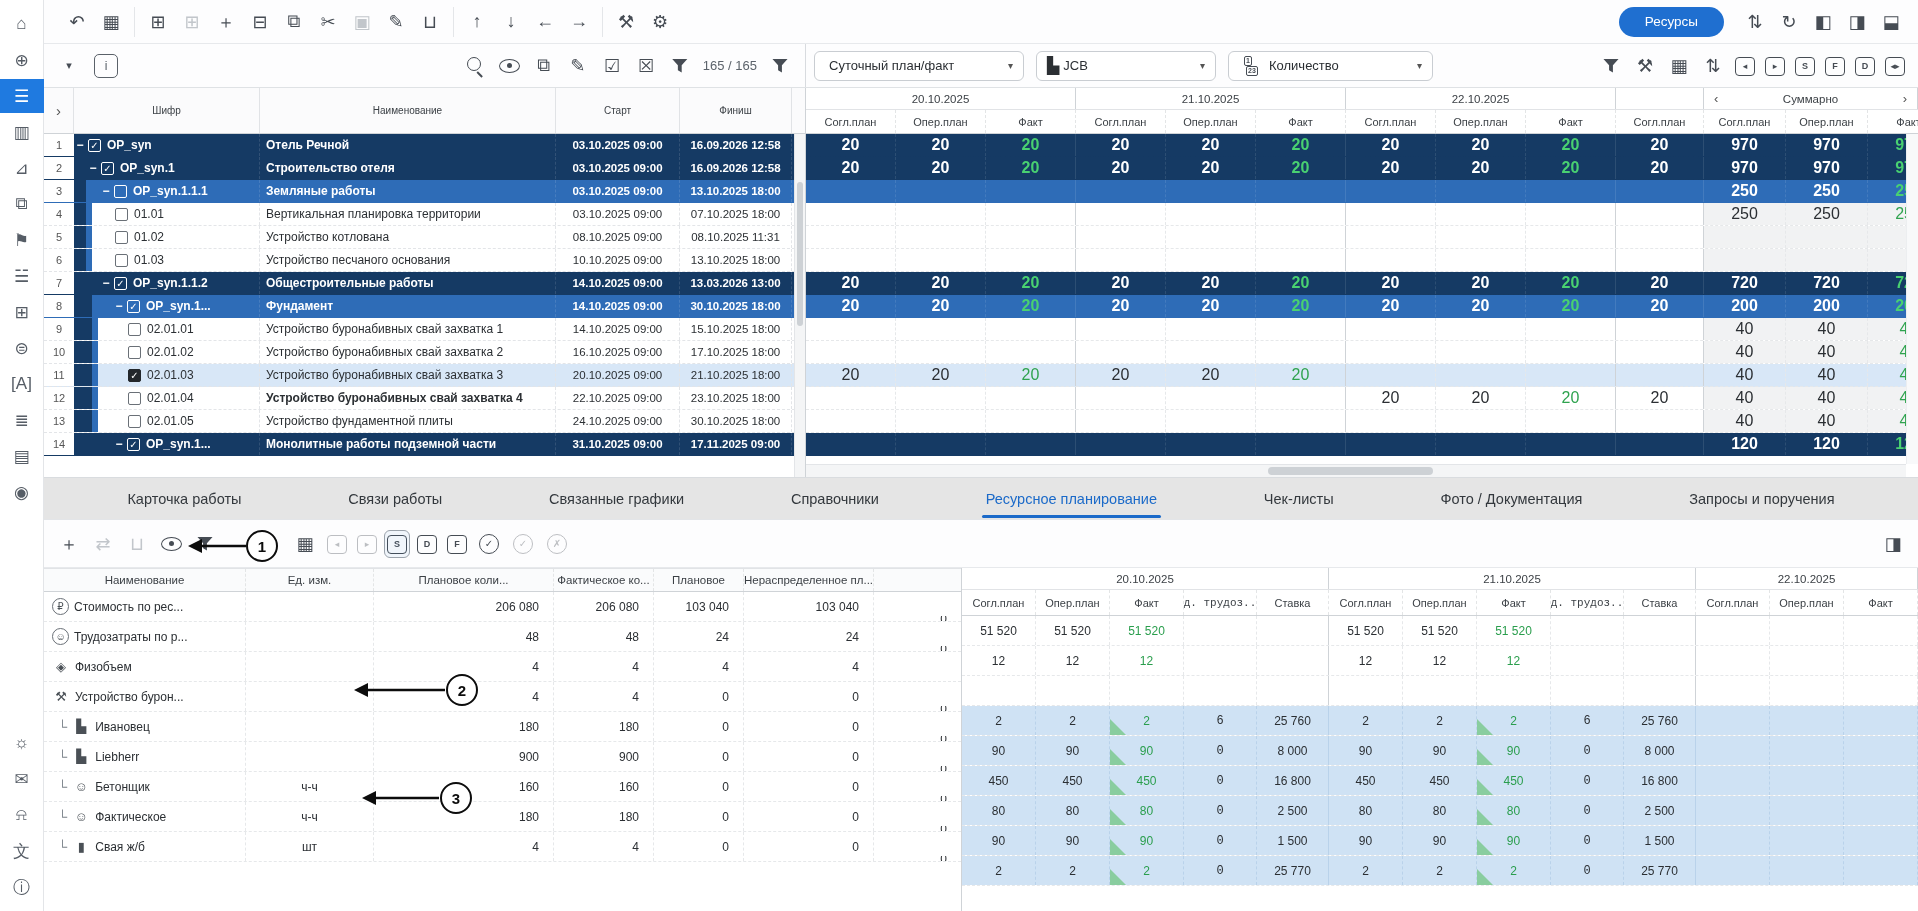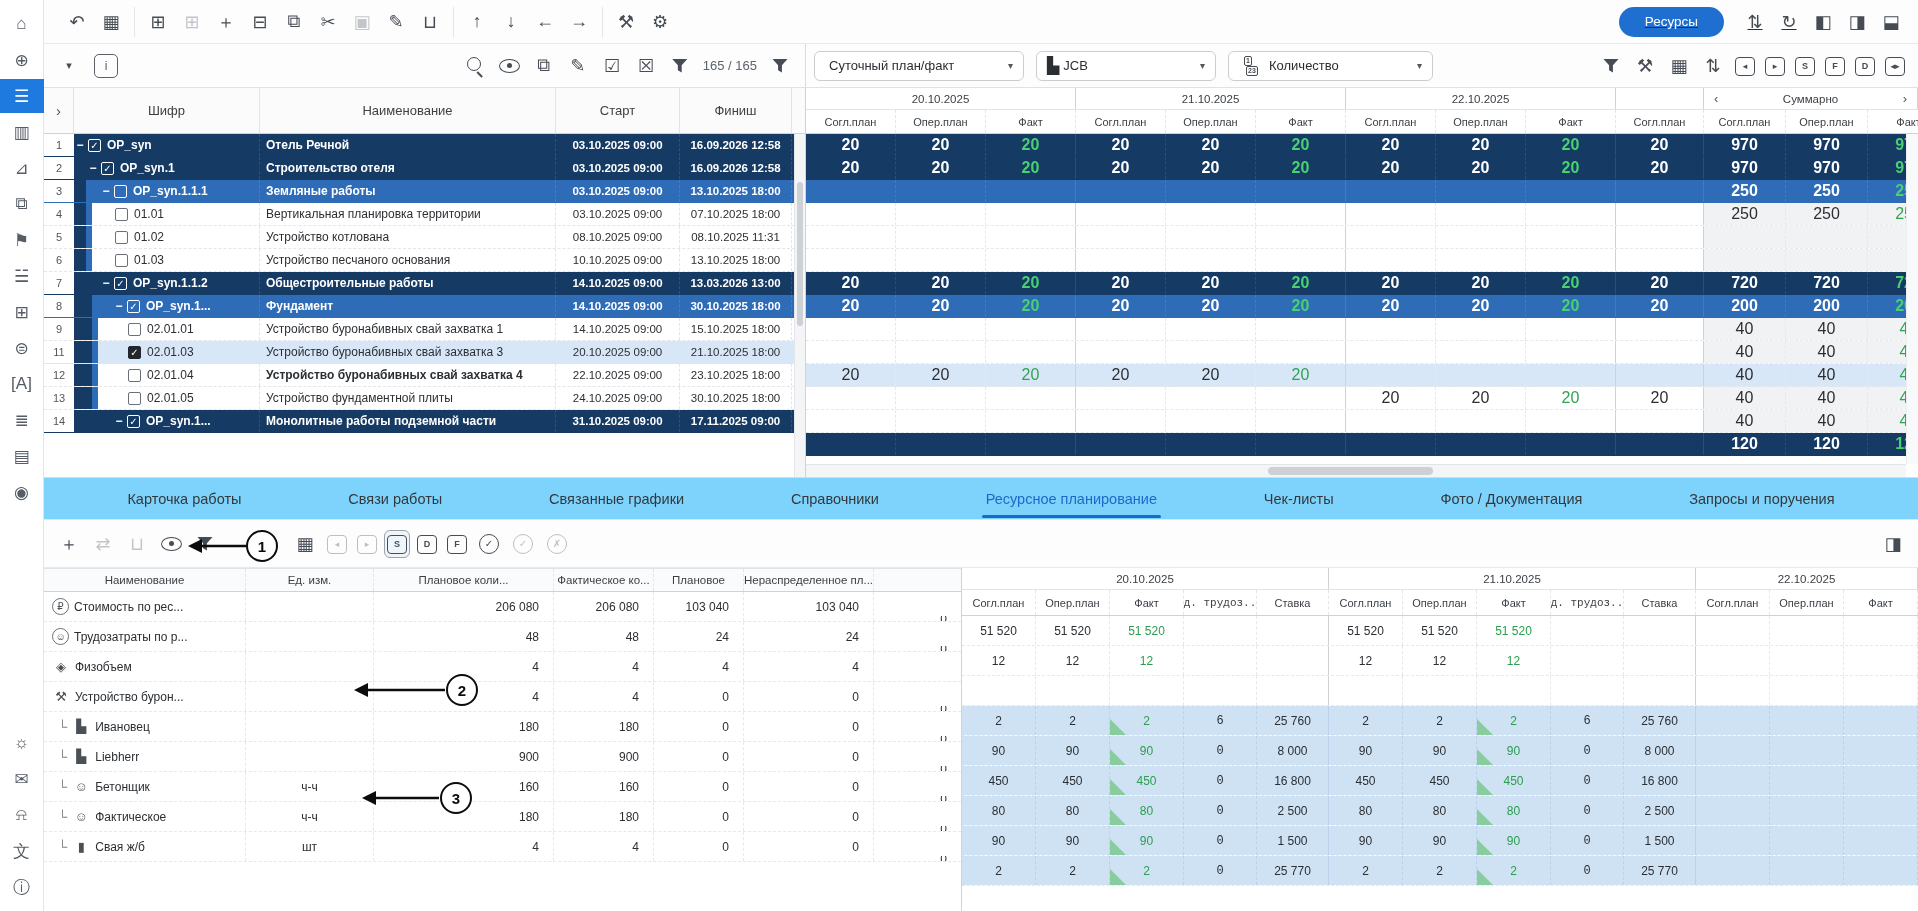--- a/index.html
+++ b/index.html
@@ -15,21 +15,21 @@
 
   .content { flex:1; display:flex; flex-direction:column; min-width:0; }
 
   
   .t1 { height:44px; display:flex; align-items:center; border-bottom:1px solid #e7e9ec; background:#fdfdfe; padding:0 10px; }
   .t1-left { display:flex; align-items:center; }
   .tg { display:flex; align-items:center; padding:0 6px; border-right:1px solid #e4e6e9; }
   .tg:last-child { border-right:none; }
   .tico { width:30px;height:30px;margin:0 2px;display:flex;align-items:center;justify-content:center;font-size:18px;color:#464c54;cursor:pointer;border-radius:5px; }
   .tico.dim { color:#c2c6cb; }
-  .t1-right { margin-left:auto; display:flex; align-items:center;text-decoration:underline; }
+  .t1-right { margin-left:auto; display:flex; align-items:center; }
   .res-btn { background:#1f6fd0; color:#fff; border:none; border-radius:15px; height:30px; padding:0 26px; font-size:13.5px; font-family:inherit; cursor:pointer; margin-right:14px; }
   .t2 { height:44px; display:flex; align-items:stretch; border-bottom:1px solid #dfe2e5; background:#fdfdfe; }
   .t2-left { width:762px; flex:0 0 762px; display:flex; align-items:center; padding:0 8px; border-right:1px solid #d8dbdf; }
   .t2-right { flex:1; display:flex; align-items:center; padding:0 8px; }
   .sp { flex:1; }
   .info-box { width:24px;height:24px;border:1.5px solid #5a6169;border-radius:5px;display:flex;align-items:center;justify-content:center;font-size:12px;color:#5a6169;margin-left:8px; cursor:pointer;}
   .cnt { font-size:13px; color:#5c636b; margin:0 6px; white-space:nowrap; }
   .dd { display:flex; align-items:center; height:30px; border:1px solid #c9cdd2; border-radius:6px; background:#fff; padding:0 10px; margin-right:12px; cursor:pointer; }
   .dd .lbl { font-size:13px; color:#2b2f33; margin:0 8px 0 4px; white-space:nowrap; }
   .dd .car { font-size:10px; color:#555; margin-left:auto; }
@@ -50,21 +50,21 @@
   .ico-circ::before { content:""; position:absolute; width:18px;height:18px;border:1.7px solid currentColor;border-radius:50%; }
   .ico-circ .cg { position:relative; font-size:10px; font-style:normal; }
   .ico-123 { width:22px;height:24px; flex-direction:column; cursor:default; }
   .ico-123 i { font-style:normal; font-size:7px; font-weight:bold; border:1px solid #464c54; padding:0 1px; line-height:8px; border-radius:2px; }
   .ico-123 i:first-child { align-self:flex-start; margin-left:3px; }
 
   
   .top-split { height:390px; display:flex; border-bottom:1px solid #d9dcdf; position:relative; }
   .tt { width:762px; flex:0 0 762px; border-right:1px solid #cfd3d7; position:relative; }
   .tt-head { height:46px; display:flex; border-bottom:1px solid #cfd3d7; background:#fbfbfc; align-items:stretch; }
-  .hc { display:flex; align-items:center; justify-content:center; font-size:13px; color:#3c4146; border-right:1px solid #e1e3e6; }
+  .hc { display:flex; align-items:center; justify-content:center; font-size:10px; color:#3c4146; border-right:1px solid #e1e3e6; }
   .tt-exp { width:30px; display:flex;align-items:center;justify-content:center; font-size:15px; color:#555; cursor:pointer; border-right:1px solid #e1e3e6;}
   .w-num{width:30px;flex:0 0 30px;} .w-tree{width:186px;flex:0 0 186px;} .w-name{width:296px;flex:0 0 296px;} .w-start{width:124px;flex:0 0 124px;} .w-fin{width:112px;flex:0 0 112px;}
   .trow { height:23px; display:flex; align-items:stretch; font-size:12px; border-bottom:1px dashed #e3e5e8; background:#fff; cursor:pointer; }
   .trow .c { display:flex; align-items:center; overflow:hidden; white-space:nowrap; border-right:1px dashed #e3e5e8; }
   .trow .num { justify-content:center; color:#555; font-size:11px; border-right:none; background:#fff; }
   .trow.dark { background:#153a64; color:#fff; font-weight:bold; border-bottom:1px solid #153a64; }
   .trow.mid { background:#2e6cb7; color:#fff; font-weight:bold; border-bottom:1px solid #2e6cb7; }
   .trow.sel { background:#d8e7f7; }
   .trow.dark .c,.trow.mid .c { border-right-color:rgba(255,255,255,.12); }
   .trow.dark .num,.trow.mid .num { background:#fff; color:#555; font-weight:normal; }
@@ -94,21 +94,21 @@
   .grow.sel { background:#d8e7f7; }
   .grow.dark .gc,.grow.mid .gc { border-right-color:rgba(255,255,255,.10); }
   .grow .fact { color:#2fa34f; }
   .grow.dark .fact,.grow.mid .fact { color:#49d171; }
   .grow.plain .sc { background:#f1f2f3; }
   .hscroll { position:absolute; left:0; right:12px; bottom:0; height:13px; background:#f4f5f6; border-top:1px solid #e3e5e8; }
   .hscroll .thumb { position:absolute; top:2px; bottom:2px; left:42%; width:15%; background:#cdd1d5; border-radius:4px; cursor:pointer; }
   .rscroll { position:absolute; right:0; top:46px; bottom:13px; width:12px; background:#f8f9fa; border-left:1px solid #eceef0;}
 
   
-  .tabs { height:42px; display:flex; align-items:center; justify-content:space-around; border-bottom:1px solid #e3e5e8; padding:0 30px; background:#7dd3fc; }
+  .tabs { height:42px; display:flex; align-items:center; justify-content:space-around; border-bottom:1px solid #e3e5e8; padding:0 30px; background:#e5e5e5; }
   .tab { font-size:14.5px; color:#33383d; cursor:pointer; position:relative; padding:10px 4px; white-space:nowrap; }
   .tab.active { color:#1b6ac9; }
   .tab.active::after { content:""; position:absolute; left:0; right:0; bottom:-1px; height:3px; background:#1b6ac9; border-radius:2px; }
 
   
   .btb { height:48px; display:flex; align-items:center; padding:0 8px; border-bottom:1px solid #e7e9ec; background:#fdfdfe; }
   .btb .gap { width:66px; }
   .btb-right { margin-left:auto; }
 
   
@@ -441,20 +441,35 @@
                 <span class="rail rd"></span>
                 <span class="rail rd"></span>
                 <span class="rail rm"></span>
                 <span style="width: 28px; flex: 0 0 28px;"></span>
                 <span class="cb"></span>
                 <span>02.01.01</span>
               </div>
               <div class="c w-name" style="padding-left: 6px;">Устройство буронабивных свай захватка 1</div>
               <div class="c dates w-start">14.10.2025 09:00</div>
               <div class="c dates w-fin">15.10.2025 18:00</div>
+            </div>
+            <div class="trow plain">
+              <div class="c num w-num">10</div>
+              <div class="c w-tree">
+                <span class="rail rd"></span>
+                <span class="rail rd"></span>
+                <span class="rail rd"></span>
+                <span class="rail rm"></span>
+                <span style="width: 28px; flex: 0 0 28px;"></span>
+                <span class="cb"></span>
+                <span>02.01.02</span>
+              </div>
+              <div class="c w-name" style="padding-left: 6px;">Устройство буронабивных свай захватка 2</div>
+              <div class="c dates w-start">16.10.2025 09:00</div>
+              <div class="c dates w-fin">17.10.2025 18:00</div>
             </div>
             <div class="trow sel">
               <div class="c num w-num">11</div>
               <div class="c w-tree">
                 <span class="rail rd"></span>
                 <span class="rail rd"></span>
                 <span class="rail rd"></span>
                 <span class="rail rm"></span>
                 <span style="width: 28px; flex: 0 0 28px;"></span>
                 <span class="cb solid">✓</span>

